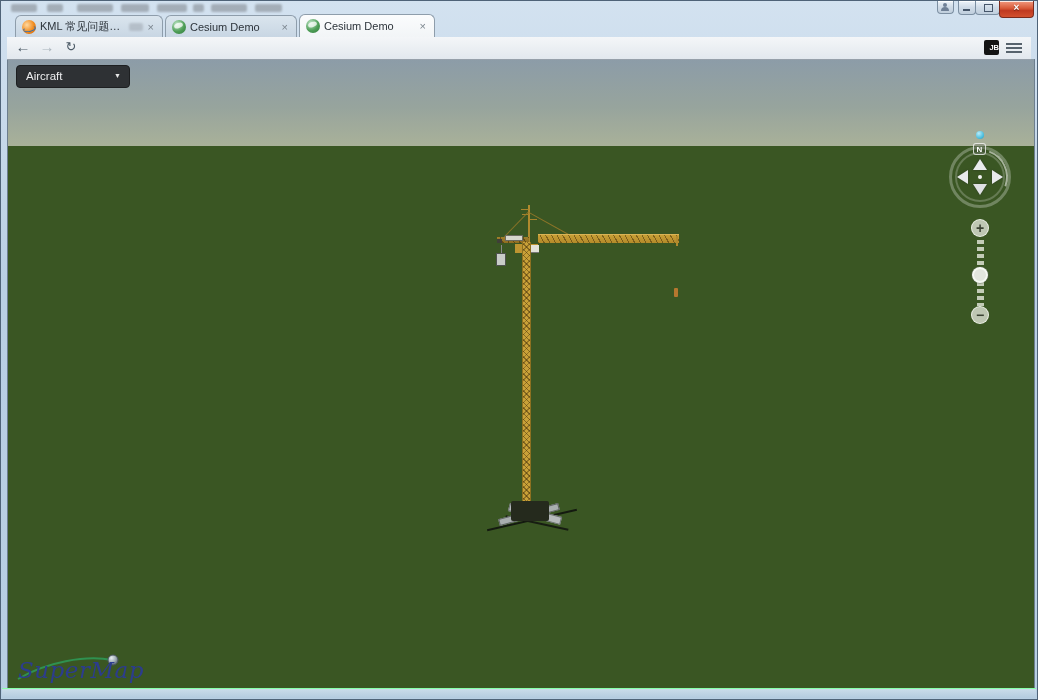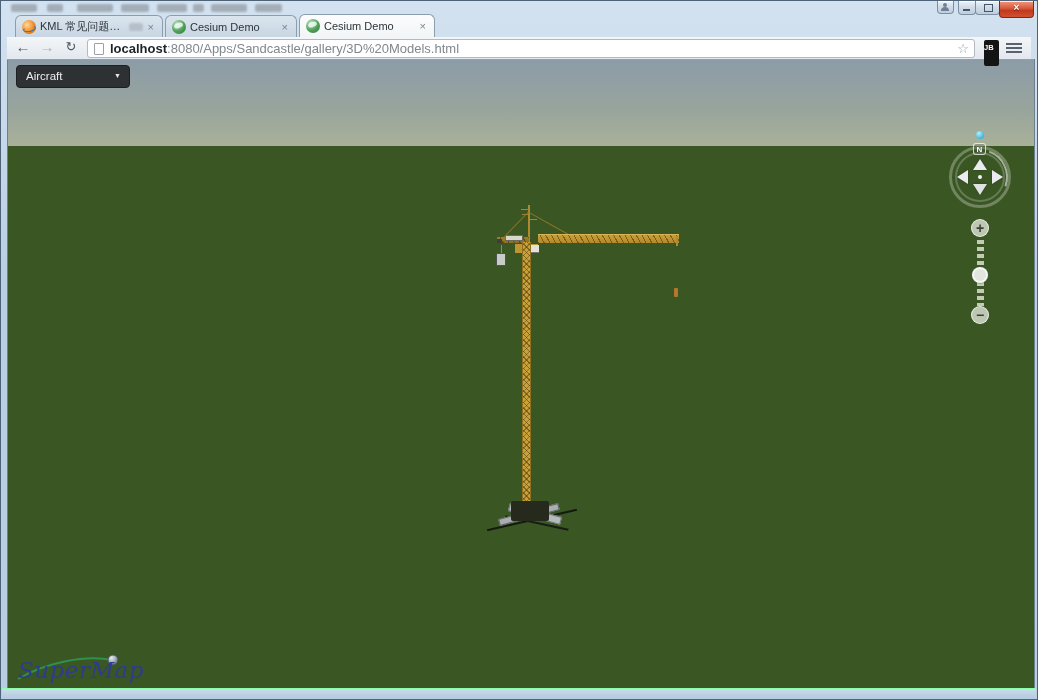--- a/index.html
+++ b/index.html
@@ -51,22 +51,22 @@
   .nav-fwd{left:30px;color:#aab4bc;}
   .nav-refresh{left:54px;font-size:13px;top:2px;}
   .omnibox{position:absolute;left:80px;right:56px;top:2px;height:17px;background:#fff;
            border:1px solid #b2b9c0;border-radius:3px;}
   .page-ico{position:absolute;left:6px;top:3px;width:8px;height:10px;border:1px solid #98a1a9;
             border-radius:1px;background:#fff;}
   .url{position:absolute;left:22px;top:0;line-height:17px;font-size:13px;white-space:nowrap;}
   .url .host{color:#1e2328;font-weight:bold;}
   .url .rest{color:#80878d;}
   .star{position:absolute;right:5px;top:0;font-size:13px;line-height:17px;color:#98a2aa;}
-  .jb-badge{position:absolute;right:32px;top:3px;width:15px;height:26px;background:#141414;
-            color:#fff;font-size:7.5px;font-weight:bold;text-align:left;line-height:15px;border-radius:2px;}
+  .jb-badge{position:absolute;right:32px;top:3px;width:15px;height:15px;background:#141414;
+            color:#fff;font-size:7.5px;font-weight:bold;text-align:right;line-height:15px;border-radius:2px;}
   .menu-btn{position:absolute;right:9px;top:6px;width:16px;height:11px;}
   .menu-btn i{display:block;height:2px;background:#57636d;margin-bottom:2px;}
   
   .viewport{position:absolute;left:6px;top:58px;width:1026px;height:630px;overflow:hidden;
             border-left:1px solid #6d7e8e;border-right:1px solid #6d7e8e;}
   .sky{position:absolute;left:0;top:0;right:0;height:87px;
        background:linear-gradient(180deg,#8c9ca8 0%,#97a49d 55%,#a9b199 100%);}
   .ground{position:absolute;left:0;top:87px;right:0;bottom:0;background:#3a5623;}
   
   .model-dd{position:absolute;left:8px;top:6px;width:112px;height:21px;background:#2e3134;
@@ -147,25 +147,20 @@
       <span class="favicon fav-cesium"></span>
       <span class="tab-label">Cesium Demo</span>
       <span class="tab-close">×</span>
     </div>
   </div>
 
   <div class="toolbar">
     <span class="nav-ico nav-back">←</span>
     <span class="nav-ico nav-fwd">→</span>
     <span class="nav-ico nav-refresh">↻</span>
-    <div class="omnibox">
-      <span class="page-ico"></span>
-      <span class="url"><span class="host">localhost</span><span class="rest">:8080/Apps/Sandcastle/gallery/3D%20Models.html</span></span>
-      <span class="star">☆</span>
-    </div>
     <span class="jb-badge">JB</span>
     <span class="menu-btn">
         <i></i>
         <i></i>
         <i></i>
       </span>
   </div>
 
   <div class="viewport">
     <div class="sky"></div>

